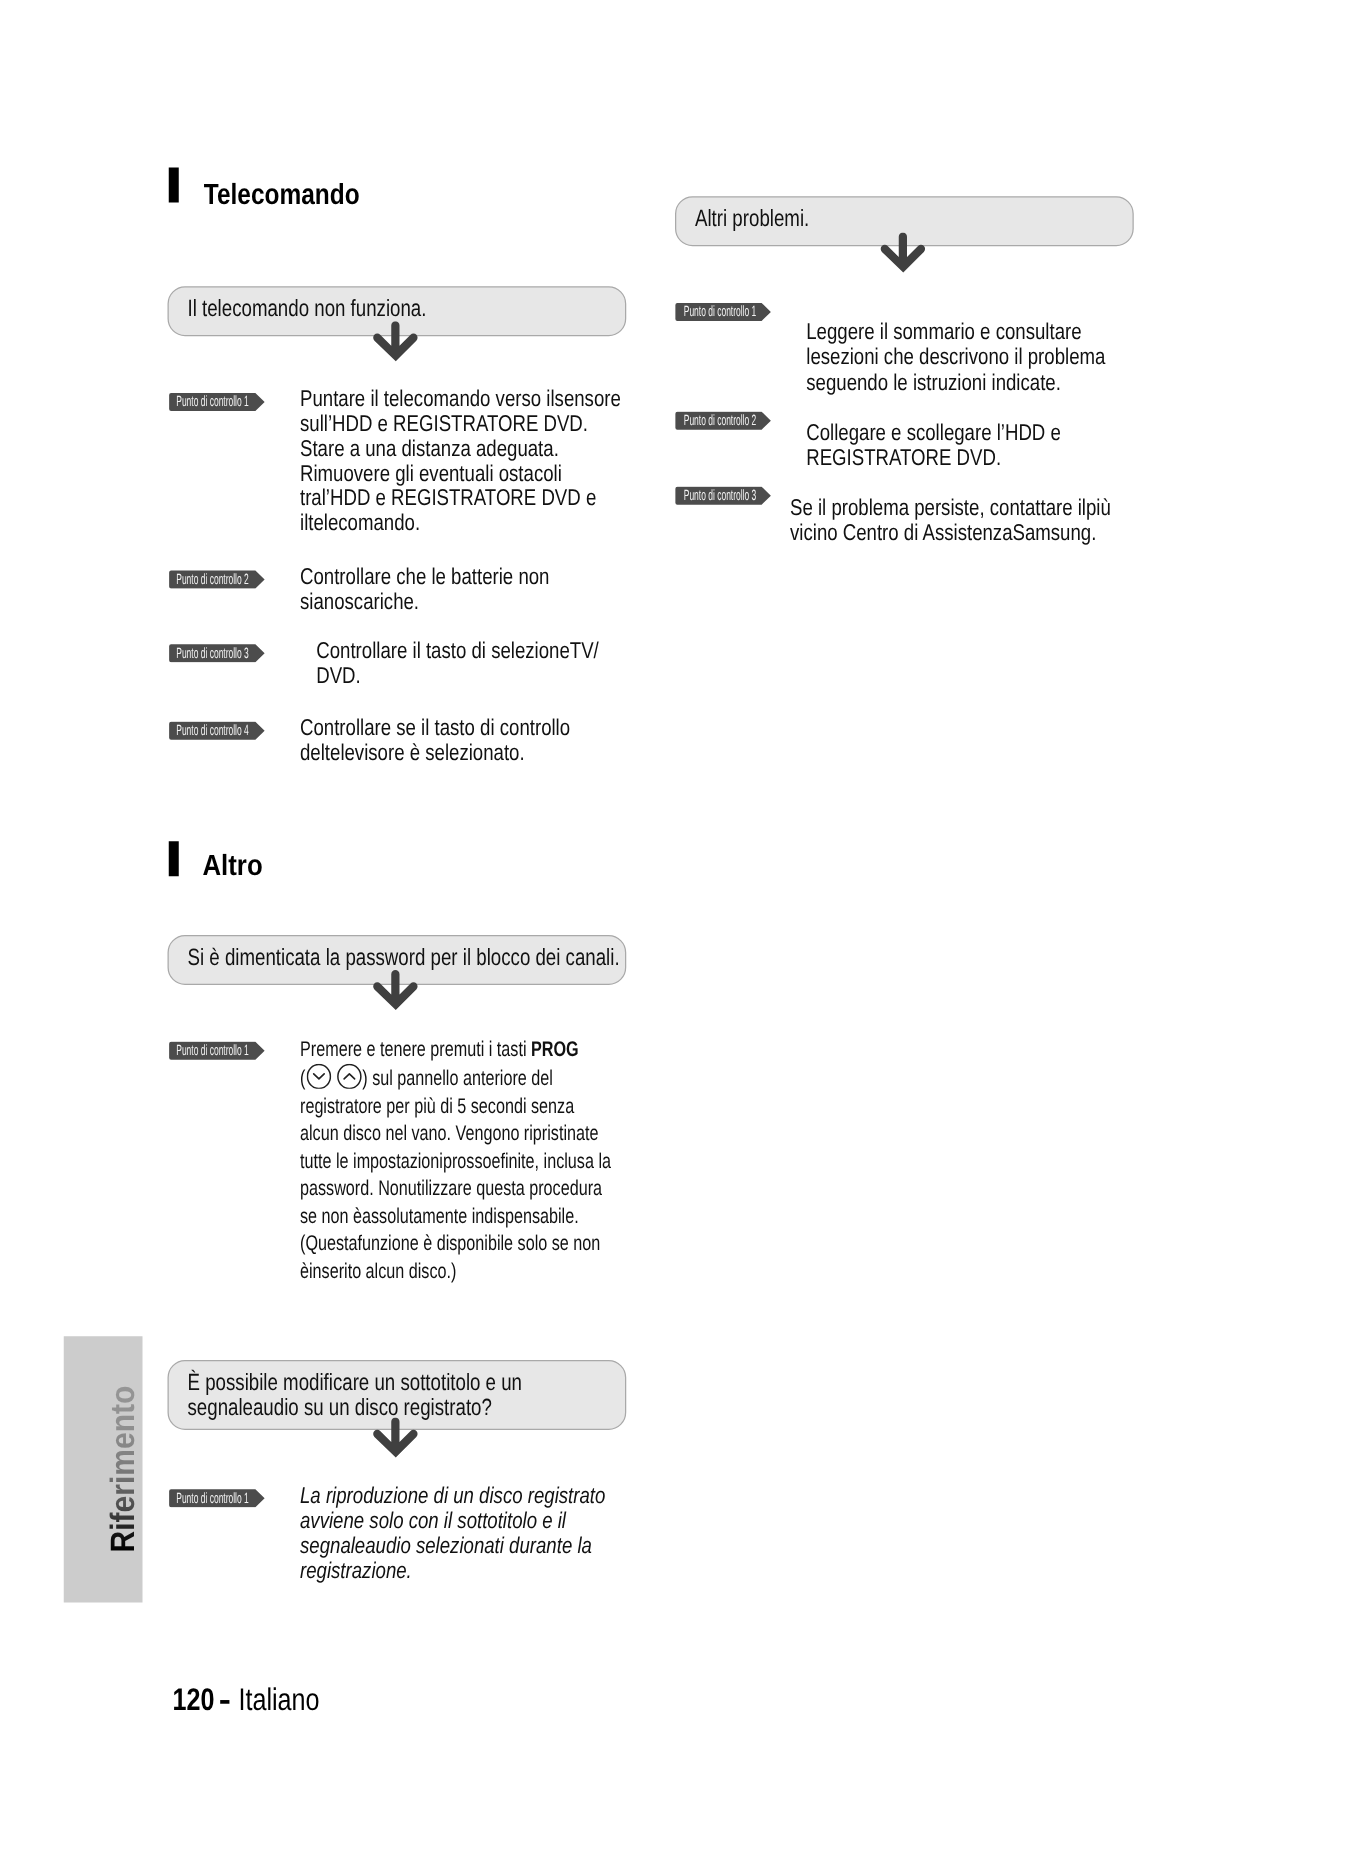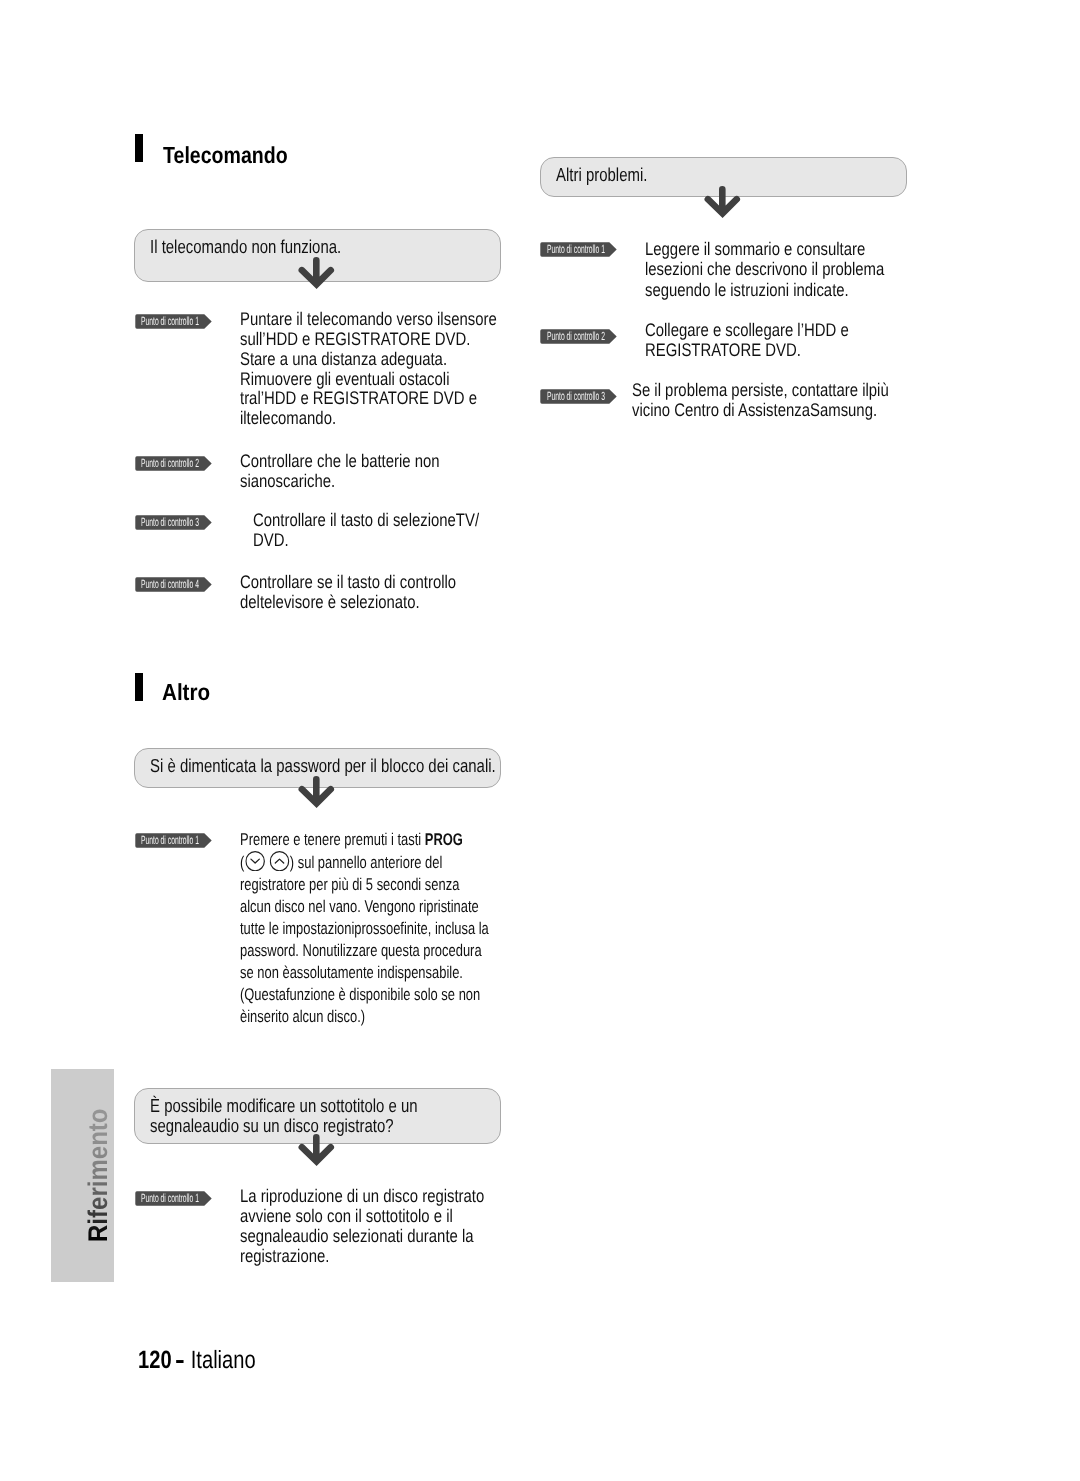--- a/index.html
+++ b/index.html
@@ -35,21 +35,21 @@
 
   
   .item{position:absolute;}
   .badge{position:absolute;left:1.5px;top:3.8px;height:14.4px;}
   .badge .bg{position:absolute;left:0;top:0;display:block;}
   .badge .lbl{position:absolute;left:6.8px;top:0;height:14.4px;line-height:14.4px;font-size:11.9px;
         color:#f2f2f2;white-space:nowrap;font-weight:normal;
         transform:scaleX(0.570);transform-origin:left center;}
   .body{position:absolute;font-size:18.2px;line-height:19.85px;color:#111;}
   .body > div{white-space:nowrap;transform:scaleX(0.819);transform-origin:left center;}
-  .body.rc{line-height:20.35px;}
+  .body.rc{line-height:20.35px;margin-top:16px;}
   .body.prog{font-size:17px;line-height:22px;}
   .body.prog > div{transform:scaleX(0.761);}
   .body b{font-weight:bold;}
 
   .footer{position:absolute;left:138.3px;top:1346px;font-size:25.0px;line-height:28px;color:#000;white-space:nowrap;
        transform:scaleX(0.805);transform-origin:left top;}
   .footer .pn{font-weight:bold;}
   .footer .sep{font-weight:bold;display:inline-block;padding:0 9px 0 6.5px;transform:scaleX(1.45);}
   .footer .lang{font-weight:normal;}
 
@@ -66,21 +66,21 @@
   <div class="side-tab"></div>
   <div class="vwrap">
     <span class="vtext">Riferimento</span>
   </div>
 
   <div class="sec-head" style="left:134.7px;top:134.4px;">
     <span class="bar"></span>
     <span class="t">Telecomando</span>
   </div>
 
-  <div class="qbox" style="left:134px;top:205px;width:367px;height:53px;">
+  <div class="qbox" style="left:134px;top:205px;width:367px;height:40px;">
     <span class="qt">Il telecomando non funziona.</span>
   </div>
 
   <div class="darrow" style="left:298px;top:257px;">
     <svg width="38" height="33" viewBox="0 0 38 33">
         <path d="M18.6 32.0 L1.55 15.55 a3.3 3.3 0 0 1 4.6 -4.75 L15.0 19.6 L15.0 3.3 a3.3 3.3 0 0 1 6.6 0 L21.6 19.6 L30.45 10.8 a3.3 3.3 0 0 1 4.6 4.75 Z" fill="#404040"></path>
       </svg>
   </div>
 
   <div class="item" style="left:133px;top:310px;">
@@ -193,21 +193,21 @@
       </svg>
   </div>
 
   <div class="item" style="left:133px;top:1187px;">
     <div class="badge">
       <svg class="bg" width="77" height="15" viewBox="0 0 77 15">
           <path d="M1.9 0.3 H69.3 L76.7 7.5 L69.3 14.7 H1.9 A1.6 1.6 0 0 1 0.3 13.1 V1.9 A1.6 1.6 0 0 1 1.9 0.3 Z" fill="#4c4c4c"></path>
         </svg>
       <span class="lbl">Punto di controllo 1</span>
     </div>
-    <div class="body" style="left:107px;top:0px;width:290px;">
+    <div class="body" style="left:107px;top:0px;width:290px;font-style:italic;">
       <div>La riproduzione di un disco registrato</div>
       <div>avviene solo con il sottotitolo e il</div>
       <div>segnaleaudio selezionati durante la</div>
       <div>registrazione.</div>
     </div>
   </div>
 
   <div class="qbox" style="left:540px;top:133px;width:367px;height:40px;">
     <span class="qt">Altri problemi.</span>
   </div>

